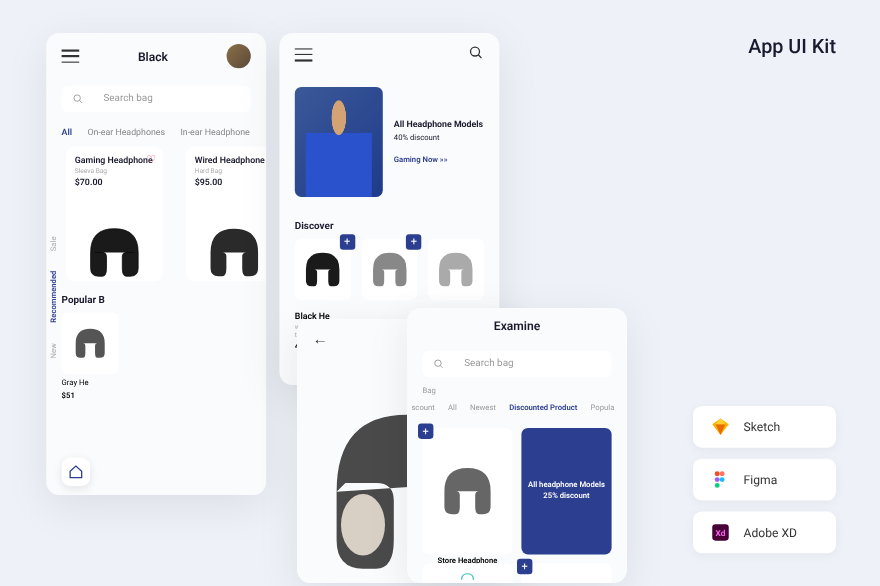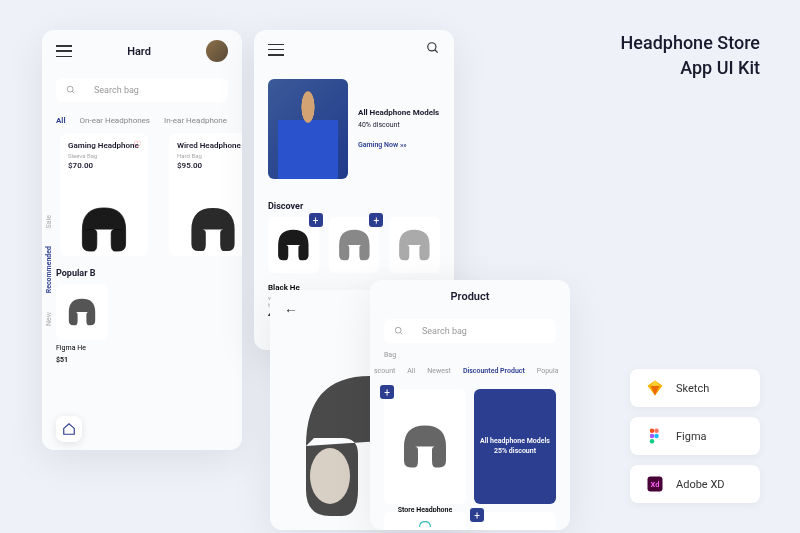--- a/index.html
+++ b/index.html
@@ -71,21 +71,21 @@
 </head>
 <body>
 
 <div class="phone phone1">
   <div class="header">
     <div class="menu-icon">
         <span></span>
         <span></span>
         <span></span>
       </div>
-    <div class="title">Hard</div>
+    <div class="title">Black</div>
     <div class="avatar"></div>
   </div>
   <div class="search-bar">
     <svg width="10" height="10" viewBox="0 0 24 24" fill="none" stroke="#999" stroke-width="2">
         <circle cx="10" cy="10" r="7"></circle>
         <line x1="20" y1="20" x2="15" y2="15"></line>
       </svg>
     <span>Search bag</span>
   </div>
   <div class="tabs">
@@ -118,21 +118,21 @@
     </div>
   </div>
   <div class="section-title">Popular B</div>
   <div class="small-products">
     <div class="small-card">
       <svg class="hp small-img" viewBox="0 0 100 100">
           <path d="M20 50 Q20 20 50 20 Q80 20 80 50 L80 70 Q80 80 70 80 L65 80 Q60 80 60 70 L60 55 Q60 50 65 50 L75 50 M20 50 L20 70 Q20 80 30 80 L35 80 Q40 80 40 70 L40 55 Q40 50 35 50 L25 50" fill="#555"></path>
         </svg>
     </div>
   </div>
-  <div style="font-size:7px;padding:4px 14px">Figma He</div>
+  <div style="font-size:7px;padding:4px 14px">Gray He</div>
   <div style="font-size:7px;padding:0 14px;font-weight:600">$51</div>
   <div class="nav-icon">
     <svg width="14" height="14" viewBox="0 0 24 24" fill="none" stroke="#2c3e8f" stroke-width="2">
         <path d="M3 11 L12 3 L21 11 L21 21 L3 21 Z"></path>
       </svg>
   </div>
 </div>
 
 <div class="phone phone2">
   <div class="header">
@@ -192,21 +192,21 @@
       <path d="M18 50 Q18 15 50 15 Q82 15 82 50 L82 72 Q82 85 70 85 L64 85 Q56 85 56 72 L56 54 Q56 46 64 46 L78 46 M18 50 L18 72 Q18 85 30 85 L36 85 Q44 85 44 72 L44 54 Q44 46 36 46 L22 46" fill="#4a4a4a"></path>
       <ellipse cx="30" cy="65" rx="10" ry="14" fill="#d8d0c5"></ellipse>
       <ellipse cx="70" cy="65" rx="10" ry="14" fill="#d8d0c5"></ellipse>
     </svg>
 
 </div>
 
 <div class="phone phone4">
   <div class="header">
     <div></div>
-    <div class="title">Product</div>
+    <div class="title">Examine</div>
     <div></div>
   </div>
   <div class="search-bar">
     <svg width="10" height="10" viewBox="0 0 24 24" fill="none" stroke="#999" stroke-width="2">
         <circle cx="10" cy="10" r="7"></circle>
         <line x1="20" y1="20" x2="15" y2="15"></line>
       </svg>
     <span>Search bag</span>
   </div>
   <div style="font-size:7px;color:#999;padding:2px 14px">Bag</div>
@@ -246,21 +246,20 @@
           <path d="M20 50 Q20 20 50 20 Q80 20 80 50 L80 70 Q80 80 70 80 L65 80 Q60 80 60 70 L60 55 Q60 50 65 50 L75 50 M20 50 L20 70 Q20 80 30 80 L35 80 Q40 80 40 70 L40 55 Q40 50 35 50 L25 50" fill="#6b3fa0"></path>
         </svg>
       
       
       
     </div>
   </div>
 </div>
 
 <div class="page-title">
-  <h1>Headphone Store</h1>
   <h1>App UI Kit</h1>
 </div>
 
 <div class="tools">
   <div class="tool">
     <div class="tool-icon">
         <svg viewBox="0 0 24 24">
           <path d="M12 2 L22 9 L12 22 L2 9 Z" fill="#fdb300"></path>
           <path d="M6 9 L18 9 L12 22 Z" fill="#ea6c00"></path>
           <path d="M6 9 L18 9 L12 2 Z" fill="#fdd231"></path>

